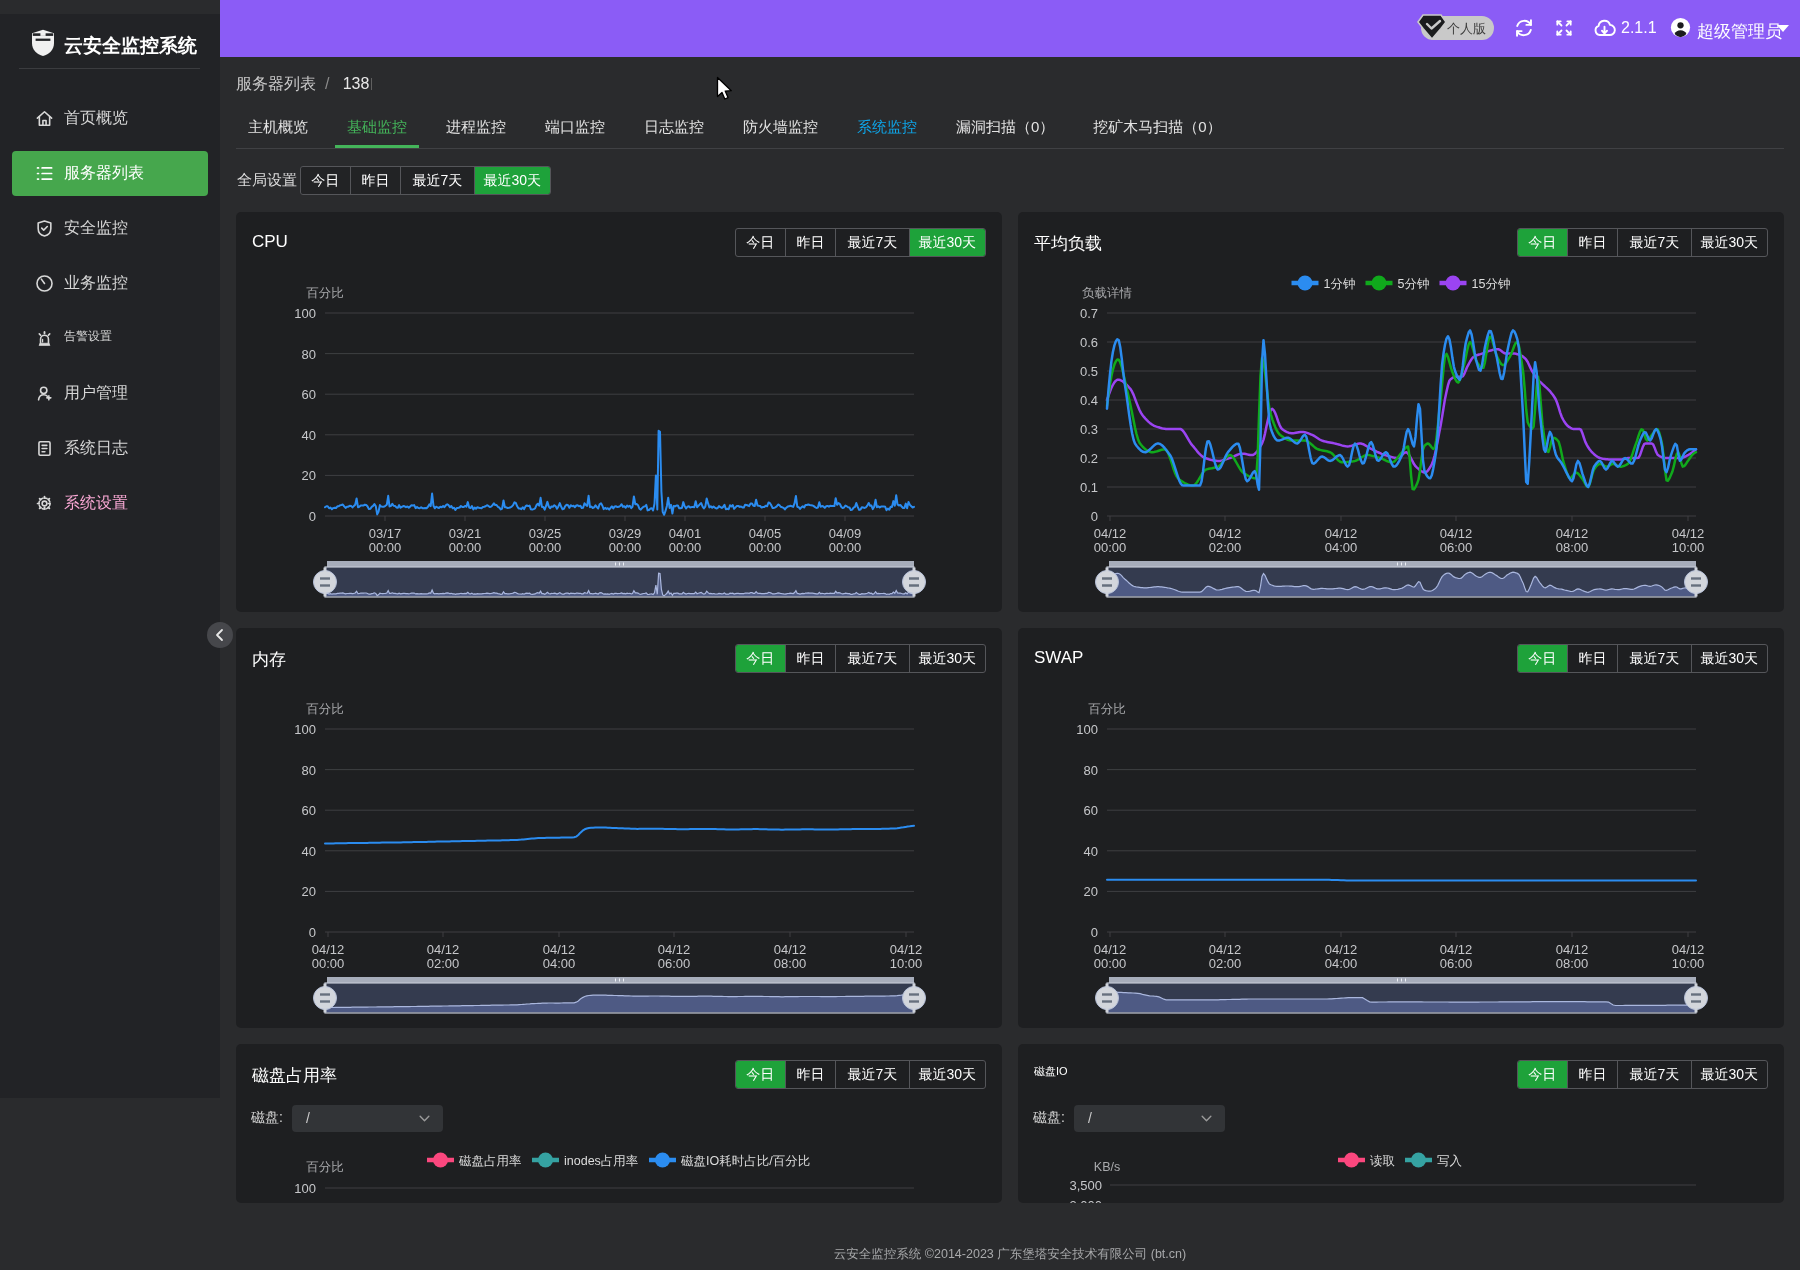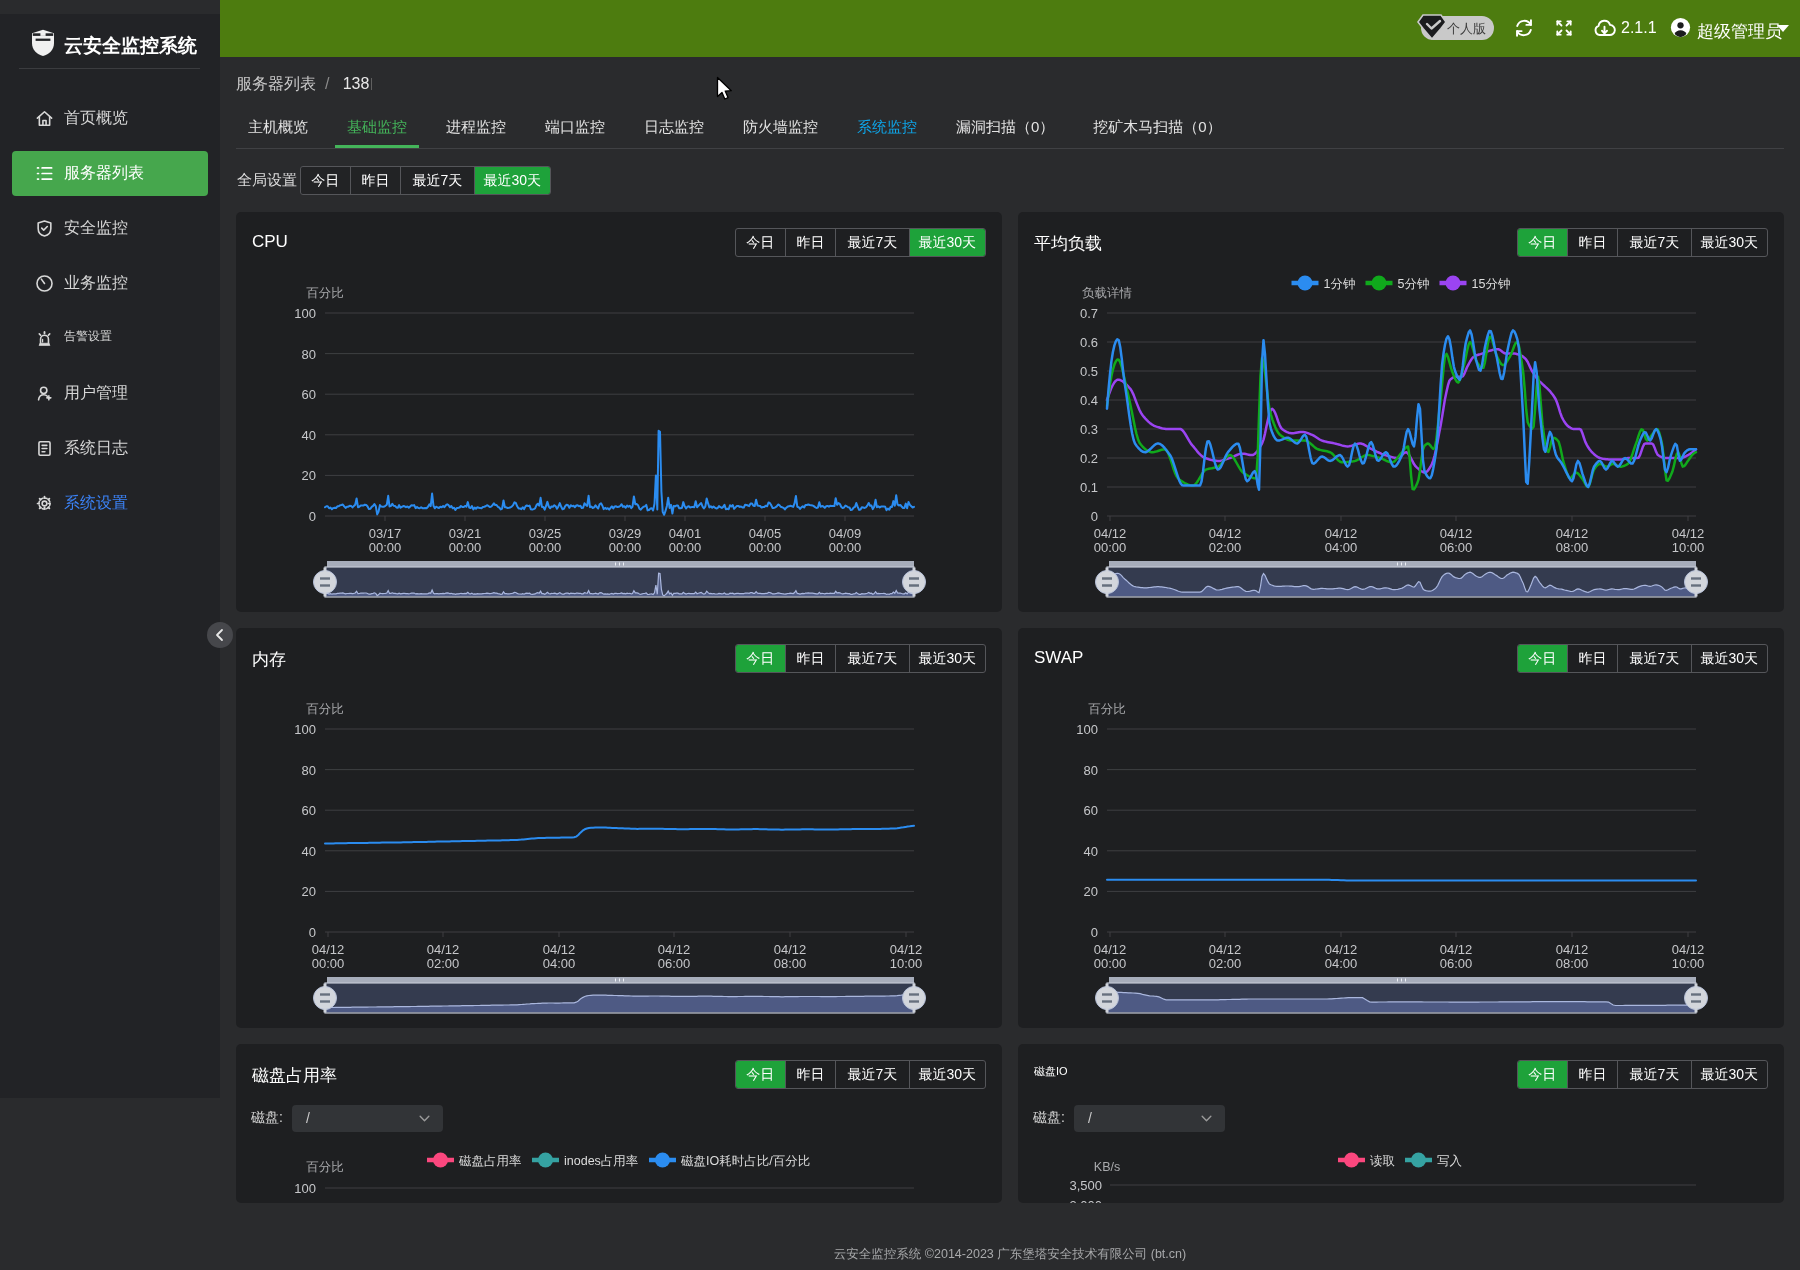--- a/index.html
+++ b/index.html
@@ -1,20 +1,20 @@
 <!DOCTYPE html>
 <html><head><meta charset="utf-8">
 <style>
 * { margin:0; padding:0; }
 body { font-family:"Liberation Sans", sans-serif; }
 svg text { font-family:"Liberation Sans", sans-serif; }
 </style></head>
 <body style="width:1800px;height:1270px;position:relative;background:#2a2b2d;overflow:hidden;">
 
-<div style="position:absolute;left:220px;top:0;width:1580px;height:57px;background:#4d7c0f;">
+<div style="position:absolute;left:220px;top:0;width:1580px;height:57px;background:#8b5cf6;">
   <div style="position:absolute;left:1201px;top:16px;width:73px;height:24px;background:#c9c9c9;border-radius:12px;">
      <div style="position:absolute;right:8px;top:4px;font-size:13px;color:#3c3c3c;">个人版</div>
   </div>
   <div style="position:absolute;left:1197px;top:14px;"><svg width="30" height="26" viewBox="0 0 30 26">
         <path d="M6 1h18l5 7-5 6.5-9 10.5-9-10.5L1 8z" fill="#1b1c1e" stroke="#c9c9c9" stroke-width="1.6"></path>
         <path d="M10 10l4.5 4.5L23 7" fill="none" stroke="#c9c9c9" stroke-width="2.4" stroke-linecap="round" stroke-linejoin="round"></path>
       </svg></div>
   <div style="position:absolute;left:1293px;top:17px;"><svg width="22" height="22" viewBox="0 0 24 24" fill="none" stroke="#ffffff" stroke-width="2.1" stroke-linecap="round" stroke-linejoin="round">
         <path d="M4.6 9.8A8 8 0 0 1 19.4 8.6"></path>
         <path d="M19.6 3.6v5h-5"></path>
@@ -108,21 +108,21 @@
           <path d="M12 3.2v2"></path>
           <path d="M12 18.8v-2"></path>
           <path d="M3.2 12h2"></path>
           <path d="M18.8 12h-2"></path>
           <path d="M5.8 5.8l1.4 1.4"></path>
           <path d="M18.2 5.8l-1.4 1.4"></path>
           <path d="M5.8 18.2l1.4-1.4"></path>
           <path d="M18.2 18.2l-1.4-1.4"></path>
         </g>
       </svg></div>
-    <div style="position:absolute;left:64px;top:479px;font-size:16px;color:#3b82f6;">系统设置</div>
+    <div style="position:absolute;left:64px;top:479px;font-size:16px;color:#f9a8d4;">系统设置</div>
 </div>
 
 <div style="position:absolute;left:236px;top:74px;font-size:16px;color:#c9c9c9;">服务器列表&nbsp;&nbsp;<span style="color:#8a8a8a;">/</span>&nbsp;&nbsp;&nbsp;<span style="color:#e8e8e8;margin-top:48px;">138</span></div>
 <div style="position:absolute;left:371px;top:78px;width:1px;height:12px;background:#606060;"></div>
 <div style="position:absolute;left:236px;top:115px;height:36px;display:flex;">
     <div style="padding:0 12px;margin-right:15px;font-size:15px;color:#e3e3e3;height:33px;line-height:24px;box-sizing:border-box;">主机概览</div>
     <div style="padding:0 12px;margin-right:15px;font-size:15px;color:#44b45a;height:33px;line-height:24px;border-bottom:3px solid #44b45a;box-sizing:border-box;">基础监控</div>
     <div style="padding:0 12px;margin-right:15px;font-size:15px;color:#e3e3e3;height:33px;line-height:24px;box-sizing:border-box;">进程监控</div>
     <div style="padding:0 12px;margin-right:15px;font-size:15px;color:#e3e3e3;height:33px;line-height:24px;box-sizing:border-box;">端口监控</div>
     <div style="padding:0 12px;margin-right:15px;font-size:15px;color:#e3e3e3;height:33px;line-height:24px;box-sizing:border-box;">日志监控</div>

